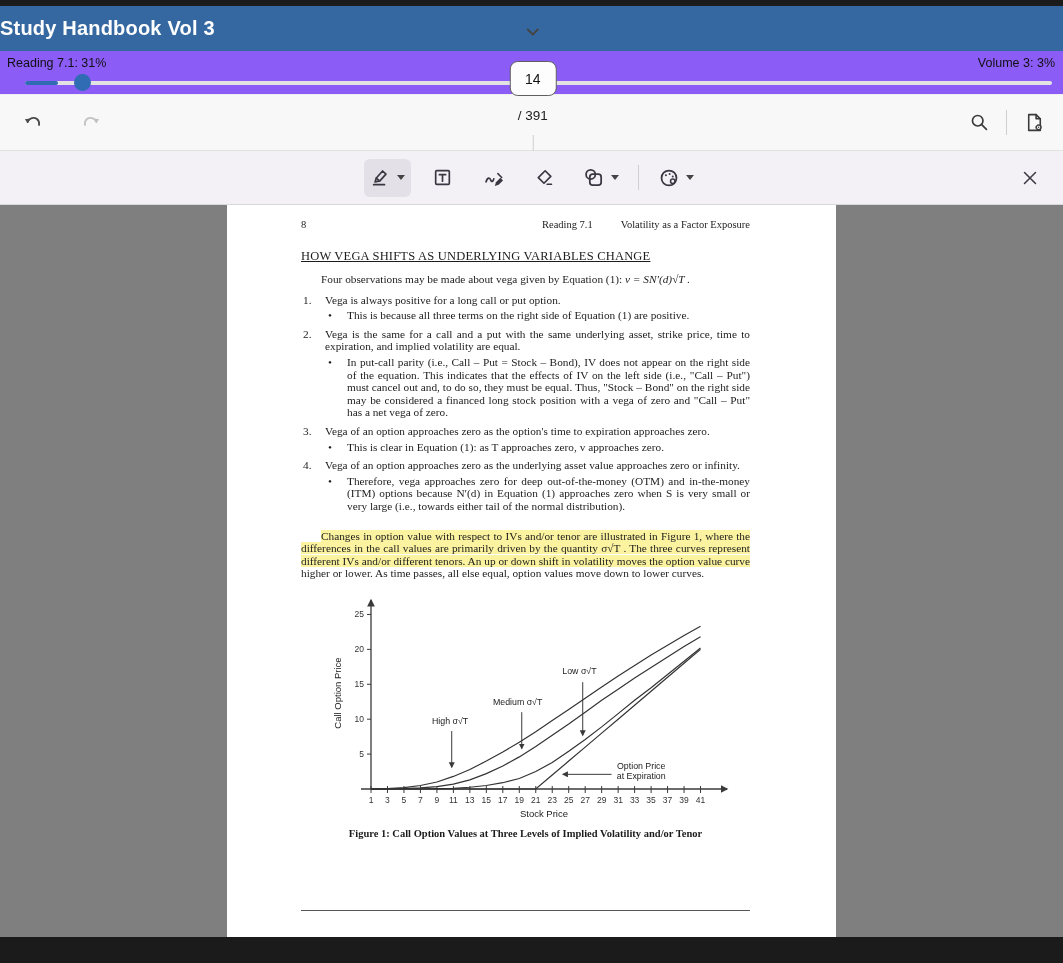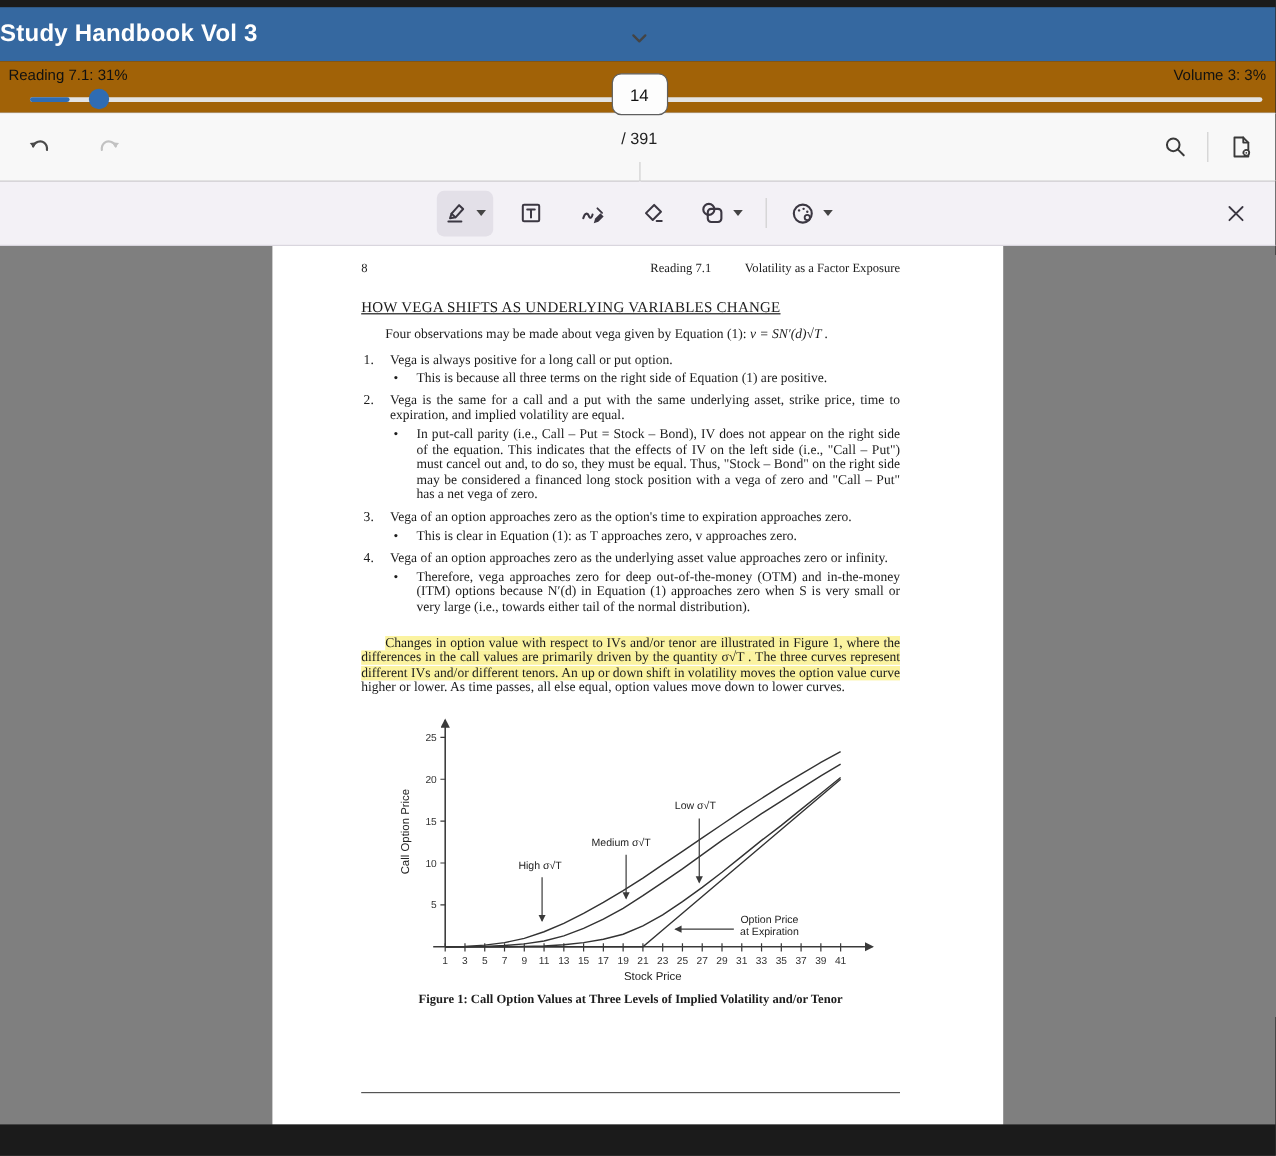--- a/index.html
+++ b/index.html
@@ -15,21 +15,21 @@
   .wcontrols { position:absolute; right:8px; top:0; height:26px; display:flex; align-items:center; }
   .wbtn { width:44px; height:26px; display:flex; align-items:center; justify-content:center; cursor:pointer; }
   .minline { width:11px; height:1.5px; background:#6f6f6f; }
   .maxbox { width:9px; height:9px; border:1.2px solid #6f6f6f; border-radius:1px; }
 
   
   .bluebar { height:45px; background:#3568a0; display:flex; align-items:center; }
   .bluebar .btitle { color:#ffffff; font-size:20px; font-weight:bold; letter-spacing:.2px; }
 
   
-  .pstrip { height:43px; background:#a16207; }
+  .pstrip { height:43px; background:#8b5cf6; }
   .plabels { display:flex; justify-content:space-between; padding:5px 8px 0 7px; font-size:12.5px; color:#111; }
   .slider { position:relative; margin:4px 11px 0 25px; height:17px; cursor:pointer; }
   .strack { position:absolute; top:6.5px; left:0; right:0; height:4px; background:#e3e3e3; border-radius:2px; }
   .sfill  { position:absolute; top:6.5px; left:0; width:33px; height:4px; background:#2f6cb3; border-radius:2px; }
   .sthumb { position:absolute; left:49px; top:0; width:17px; height:17px; border-radius:50%; background:#2f6cb3; }
 
   
   .toolbar { height:57px; background:#f8f8f8; border-top:1px solid #efefef; border-bottom:1px solid #e2e2e2; position:relative; display:flex; align-items:center; }
   .tb-left { display:flex; align-items:center; gap:24px; margin-left:16px; }
   .tb-center { position:absolute; left:50%; transform:translateX(-48%); display:flex; align-items:center; gap:12px;flex-direction:column; }

